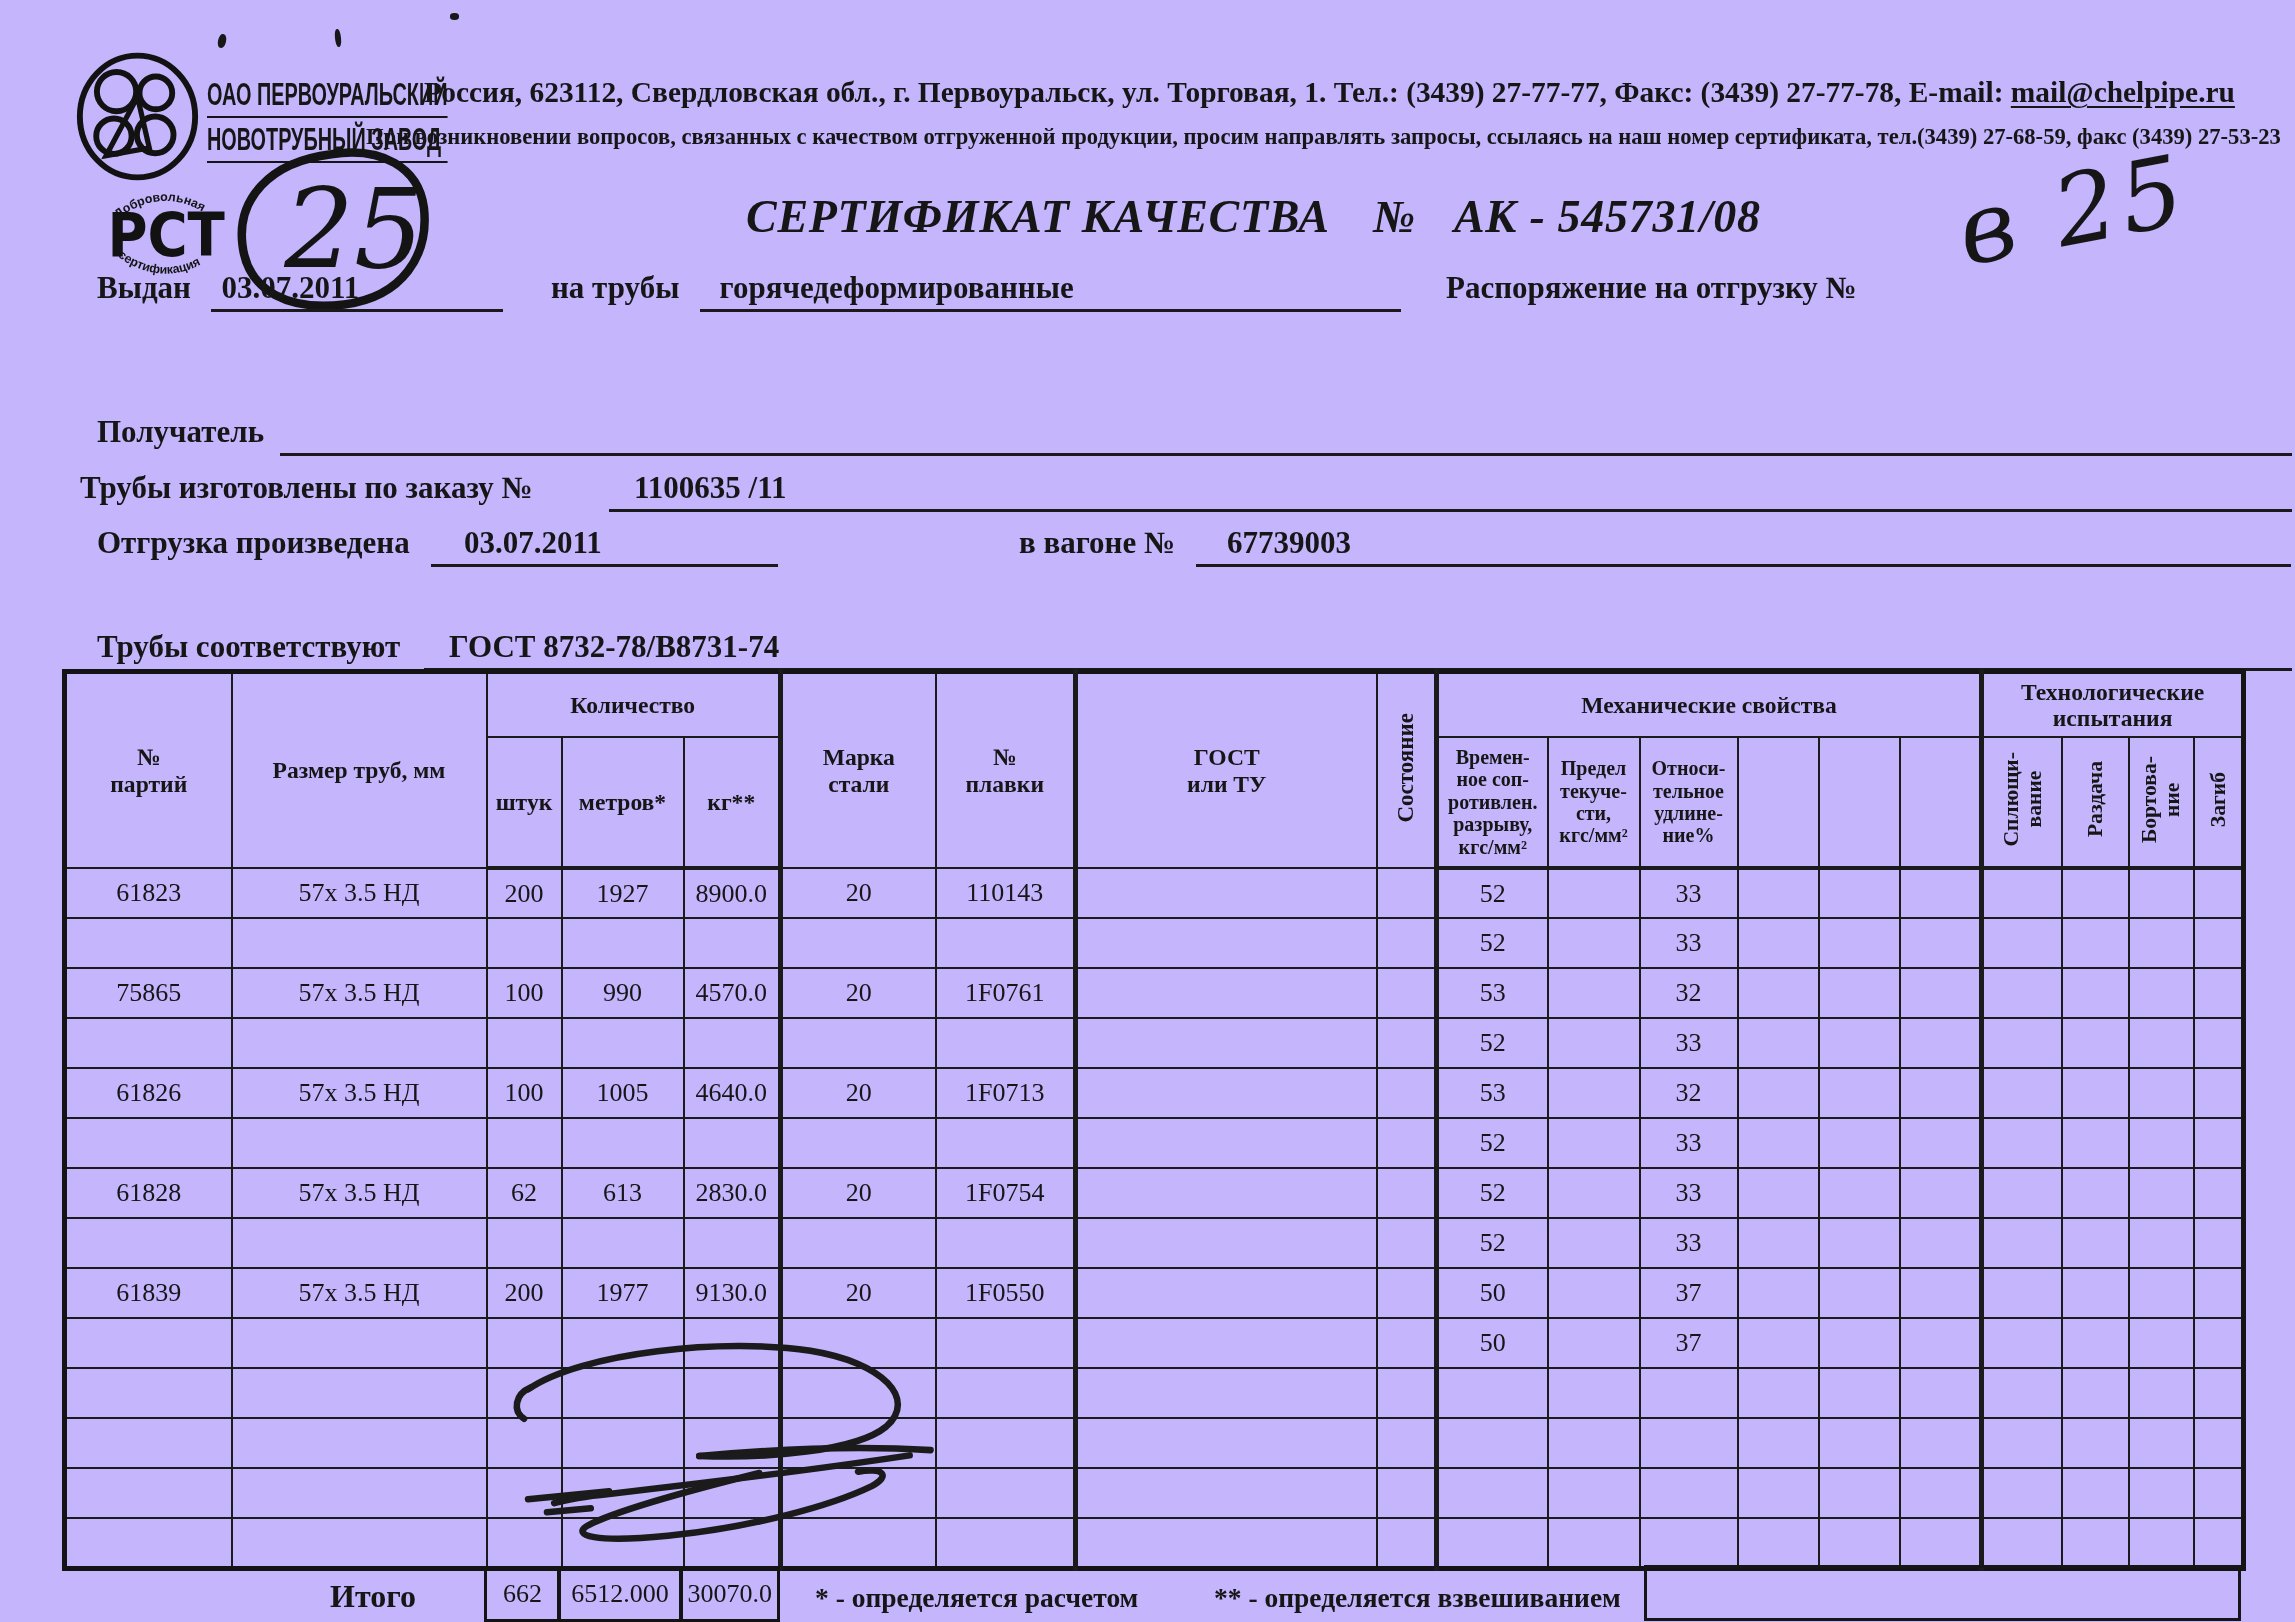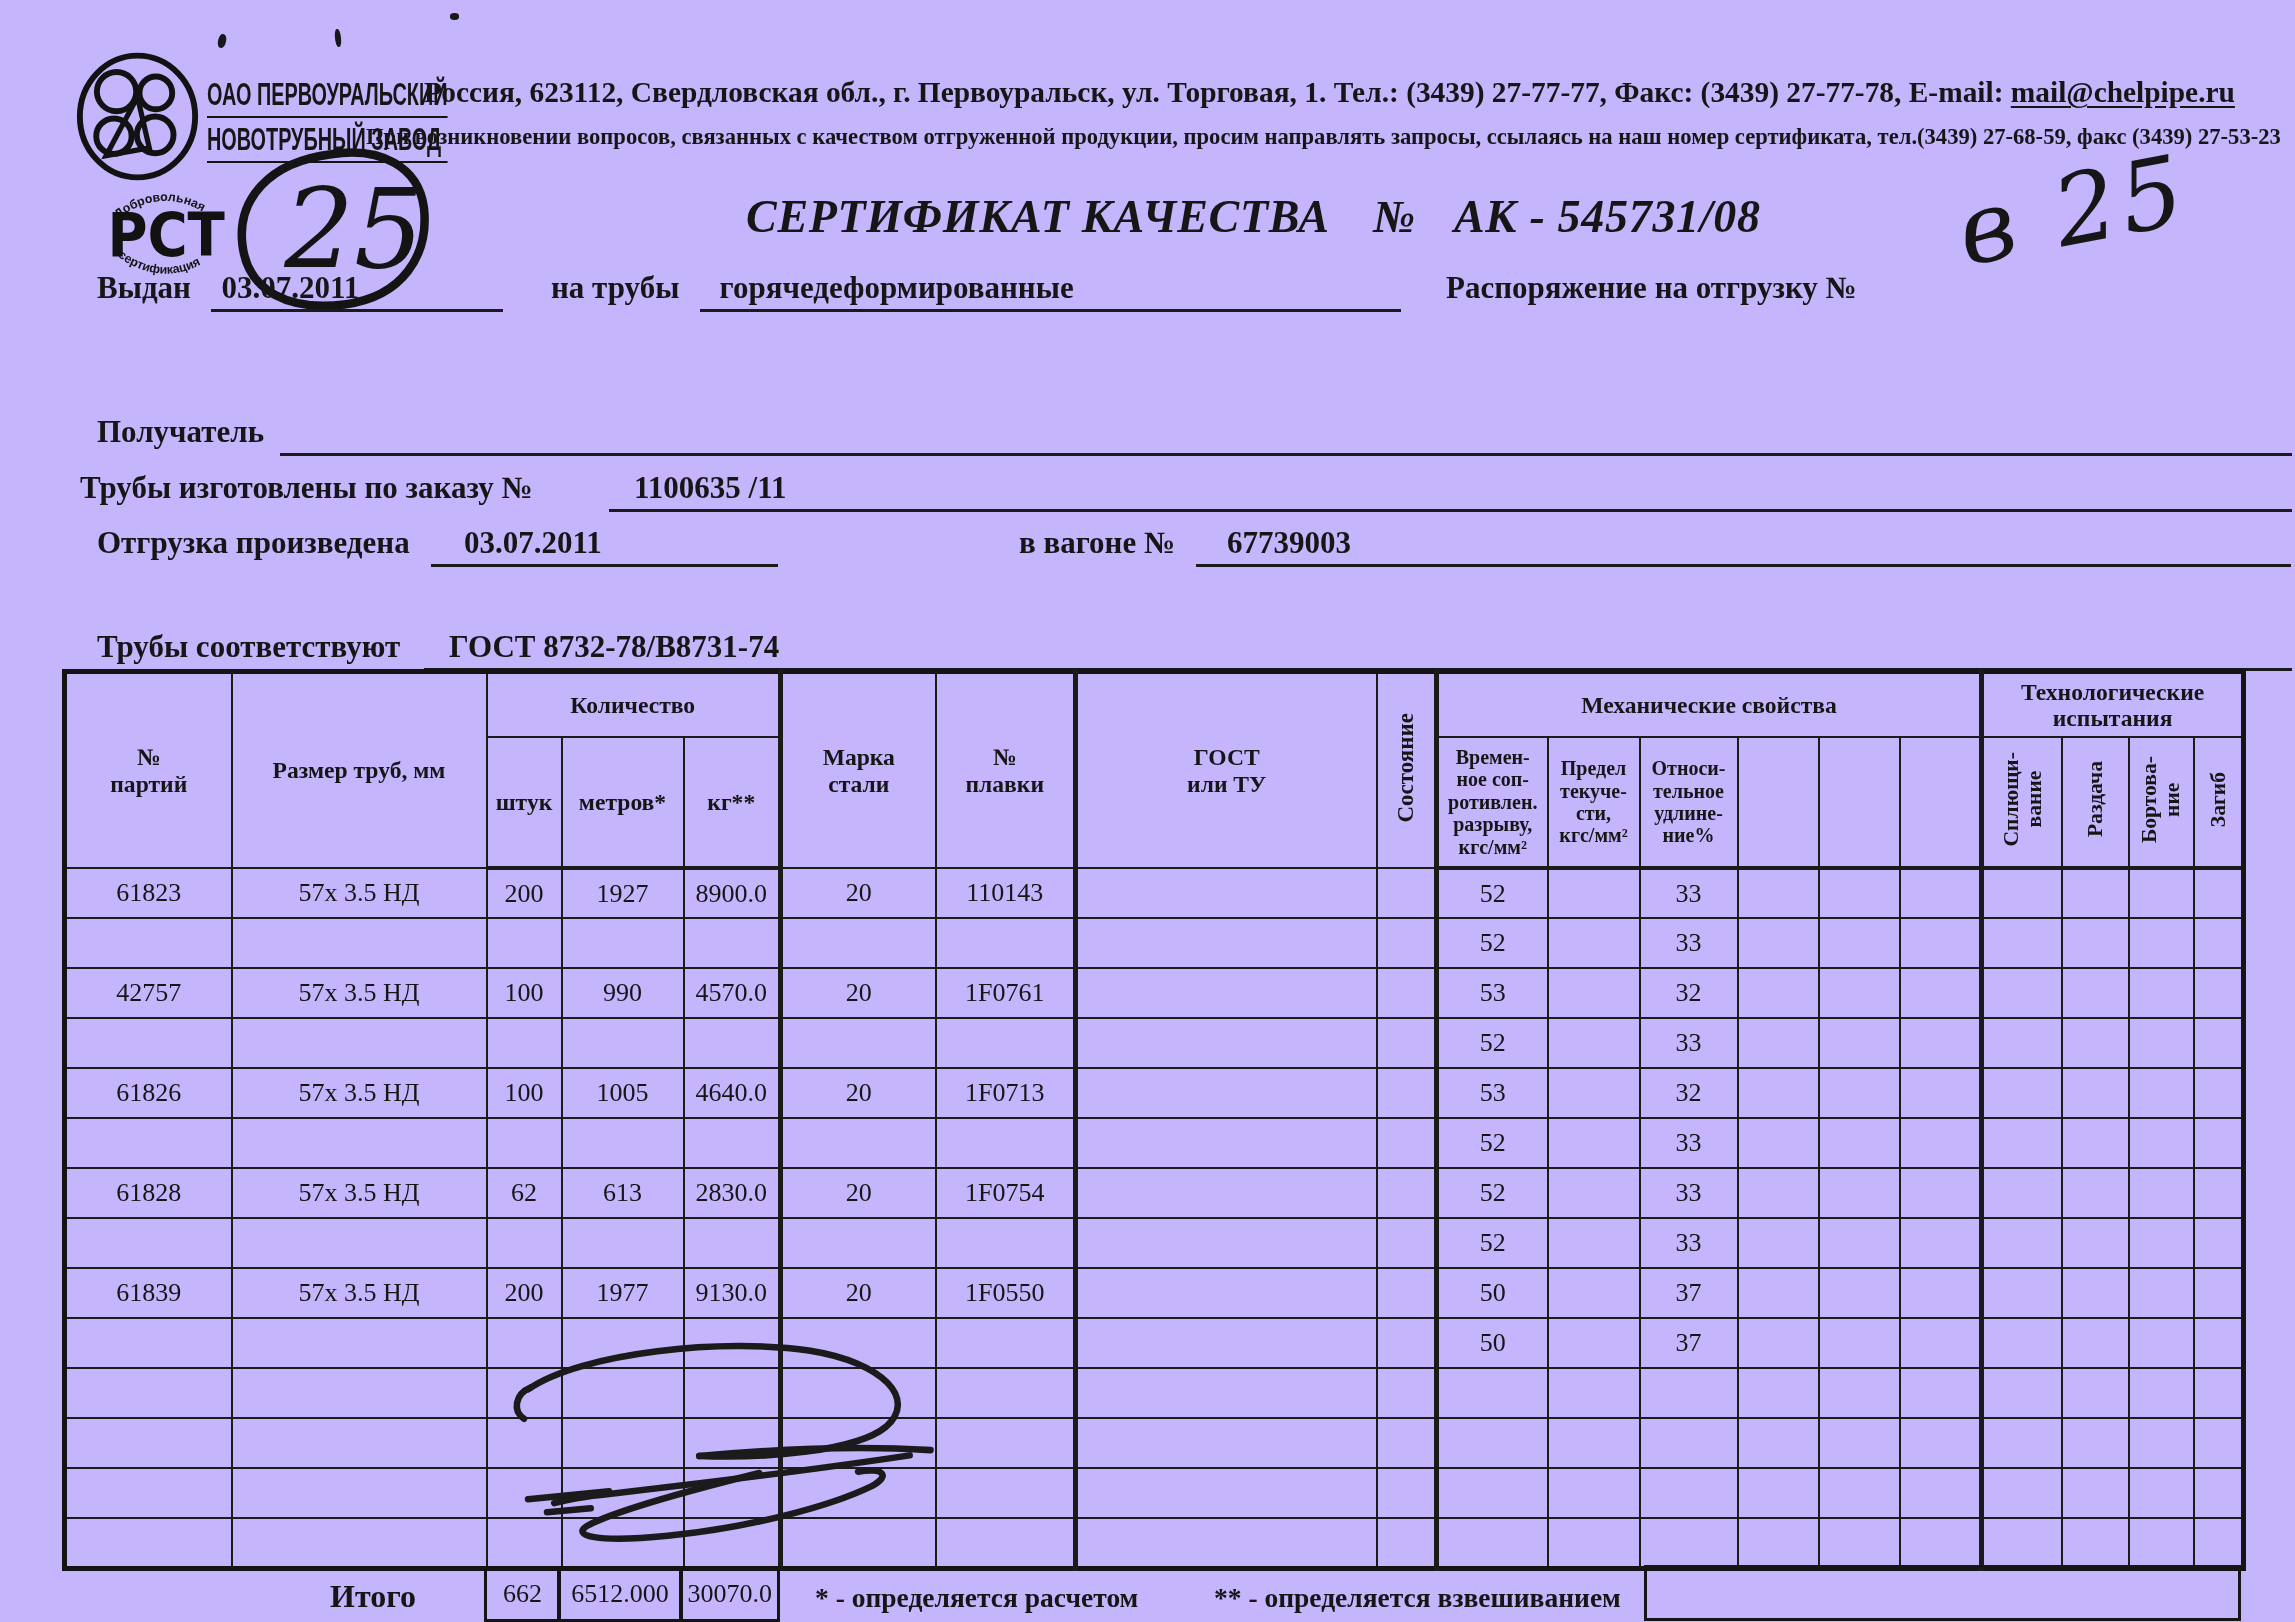--- a/index.html
+++ b/index.html
@@ -284,21 +284,21 @@
           <td>33</td>
           <td></td>
           <td></td>
           <td></td>
           <td></td>
           <td></td>
           <td></td>
           <td></td>
         </tr>
         <tr>
-          <td>42757</td>
+          <td>75865</td>
           <td>57х 3.5 НД</td>
           <td>100</td>
           <td>990</td>
           <td>4570.0</td>
           <td>20</td>
           <td>1F0761</td>
           <td></td>
           <td></td>
           <td>53</td>
           <td></td>

